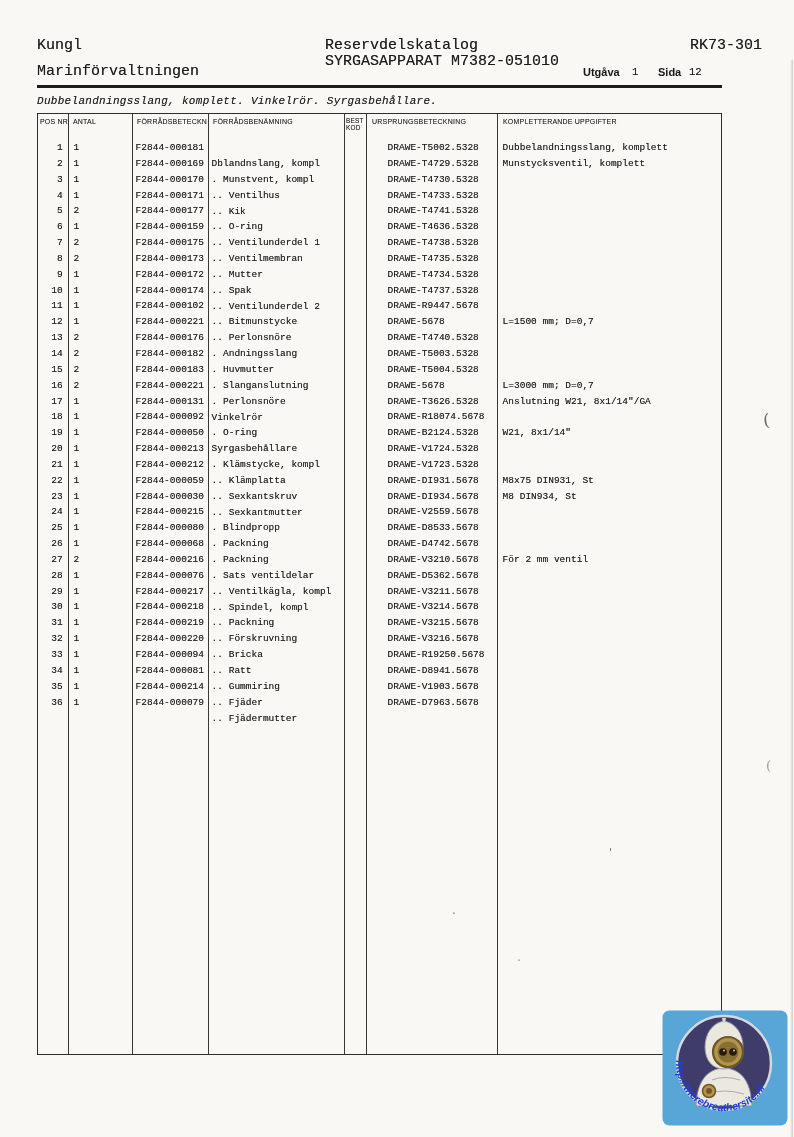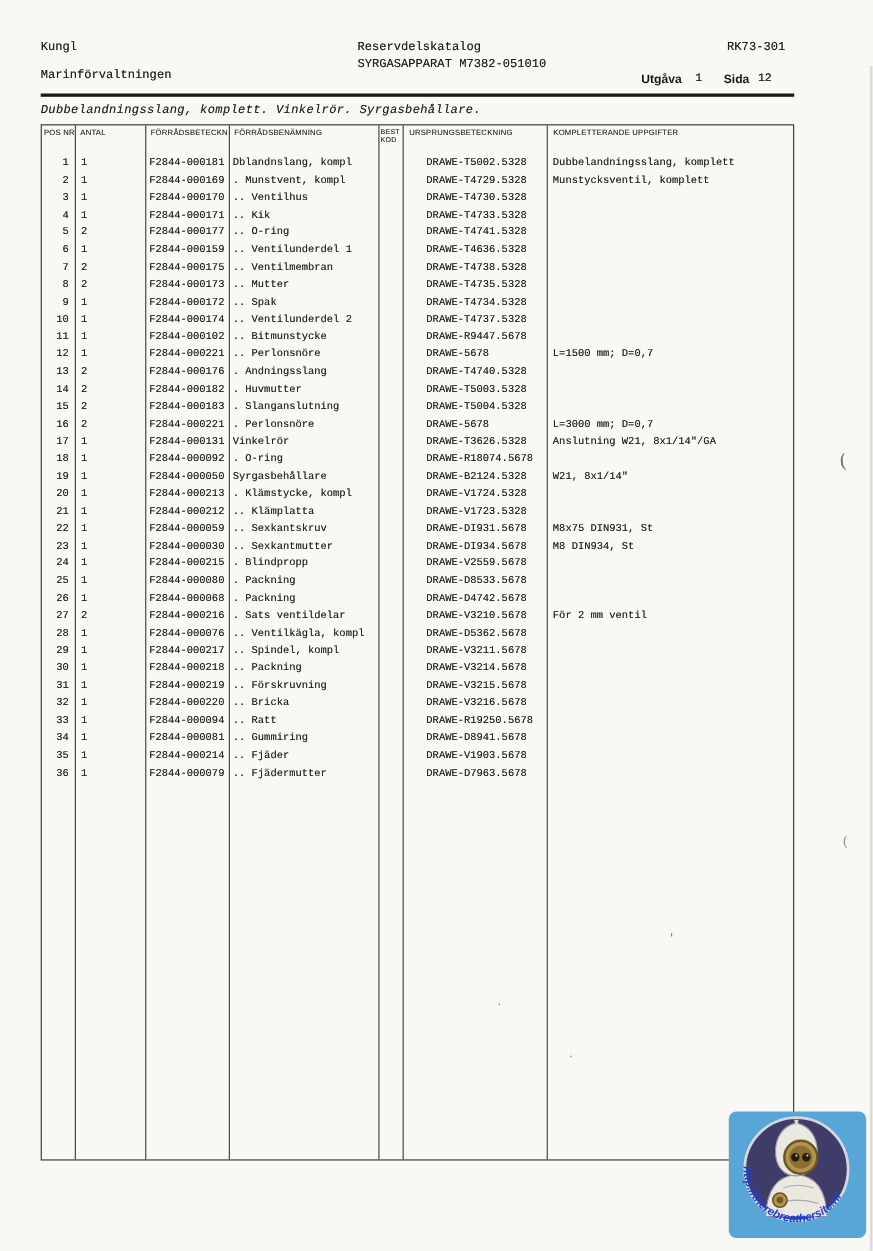--- a/index.html
+++ b/index.html
@@ -4,21 +4,21 @@
 <style>
   html,body{margin:0;padding:0;}
   body{
     width:794px;height:1137px;position:relative;overflow:hidden;
     background:#f9f8f4;
     font-family:"Liberation Mono", monospace;
     color:#1e1e1e;
   }
   .abs{position:absolute;}
   
-  .hdr{font-family:"Liberation Mono", monospace;font-size:11px;color:#1c1c1c;
+  .hdr{font-family:"Liberation Mono", monospace;font-size:15px;color:#1c1c1c;
        text-shadow:0 0 .4px rgba(10,10,10,.55);white-space:nowrap;}
   .edition-strip{font-family:"Liberation Sans", sans-serif;font-size:11px;
        font-weight:bold;color:#161616;white-space:nowrap;}
   .thick-rule{background:#1b1b1b;height:2.6px;}
   .section-title{font-size:11px;letter-spacing:.3px;white-space:nowrap;
        text-shadow:0 0 .4px rgba(10,10,10,.5);font-style:italic;}
   
   .ptable{
     position:absolute;left:37px;top:113px;width:685px;height:942px;
     border:1.4px solid #2e2d2b;box-sizing:border-box;background:transparent;
@@ -27,41 +27,41 @@
   .colhead{position:absolute;font-family:"Liberation Sans", sans-serif;
     font-size:7px;letter-spacing:.2px;color:#2a2a28;white-space:nowrap;
     text-shadow:0 0 .3px rgba(20,20,20,.4);}
   .colhead.wrap{white-space:normal;line-height:7px;width:22px;font-size:6.4px;}
   .rows{position:absolute;left:0;right:0;top:26px;}
   .prow{display:flex;height:15.857px;line-height:15.857px;font-size:9.5px;
     white-space:nowrap;text-shadow:0 0 .4px rgba(10,10,10,.5);color:#1d1d1d;}
   .c-pos{width:29.6px;text-align:right;padding-right:5px;box-sizing:border-box;flex:none;}
   .c-antal{width:64px;padding-left:6px;box-sizing:border-box;flex:none;}
   .c-bet{width:76px;padding-left:4px;box-sizing:border-box;flex:none;}
-  .c-ben{width:136px;padding-left:4px;box-sizing:border-box;flex:none;}
+  .c-ben{width:136px;padding-left:4px;box-sizing:border-box;flex:none;margin-top:16px;}
   .c-kod{width:22px;flex:none;}
   .c-urs{width:131px;padding-left:22px;box-sizing:border-box;flex:none;}
   .c-upp{flex:1;padding-left:6px;box-sizing:border-box;}
   
   .artifact{position:absolute;font-family:"DejaVu Serif", serif;pointer-events:none;}
   .scan-edge{position:absolute;right:1px;top:60px;bottom:0;width:3px;
     background:linear-gradient(to right,rgba(120,120,110,0),rgba(120,120,110,.35));}
   
   .wmark{position:absolute;left:662px;top:1010px;width:126px;height:116px;}
   .wm-url{font-family:"Liberation Sans", sans-serif;font-style:italic;
     font-weight:bold;font-size:10.5px;}
 </style>
 </head>
 <body>
 
 <div class="abs hdr" style="left:37px;top:37px">Kungl</div>
 <div class="abs hdr" style="left:37px;top:63px">Marinförvaltningen</div>
 <div class="abs hdr" style="left:325px;top:37px">Reservdelskatalog</div>
 <div class="abs hdr" style="left:325px;top:53px">SYRGASAPPARAT M7382-051010</div>
-<div class="abs hdr" style="left:661px;top:37px">RK73-301</div>
+<div class="abs hdr" style="left:690px;top:37px">RK73-301</div>
 
 <div class="abs edition-strip" style="left:583px;top:66px">Utgåva</div>
 <div class="abs hdr" style="left:632px;top:66px;font-size:10.5px">1</div>
 <div class="abs edition-strip" style="left:658px;top:66px">Sida</div>
 <div class="abs hdr" style="left:689px;top:66px;font-size:10.5px">12</div>
 
 <div class="abs thick-rule" style="left:37px;top:85px;width:685px"></div>
 
 <div class="abs section-title" style="left:37px;top:95px">Dubbelandningsslang, komplett. Vinkelrör. Syrgasbehållare.</div>
 

